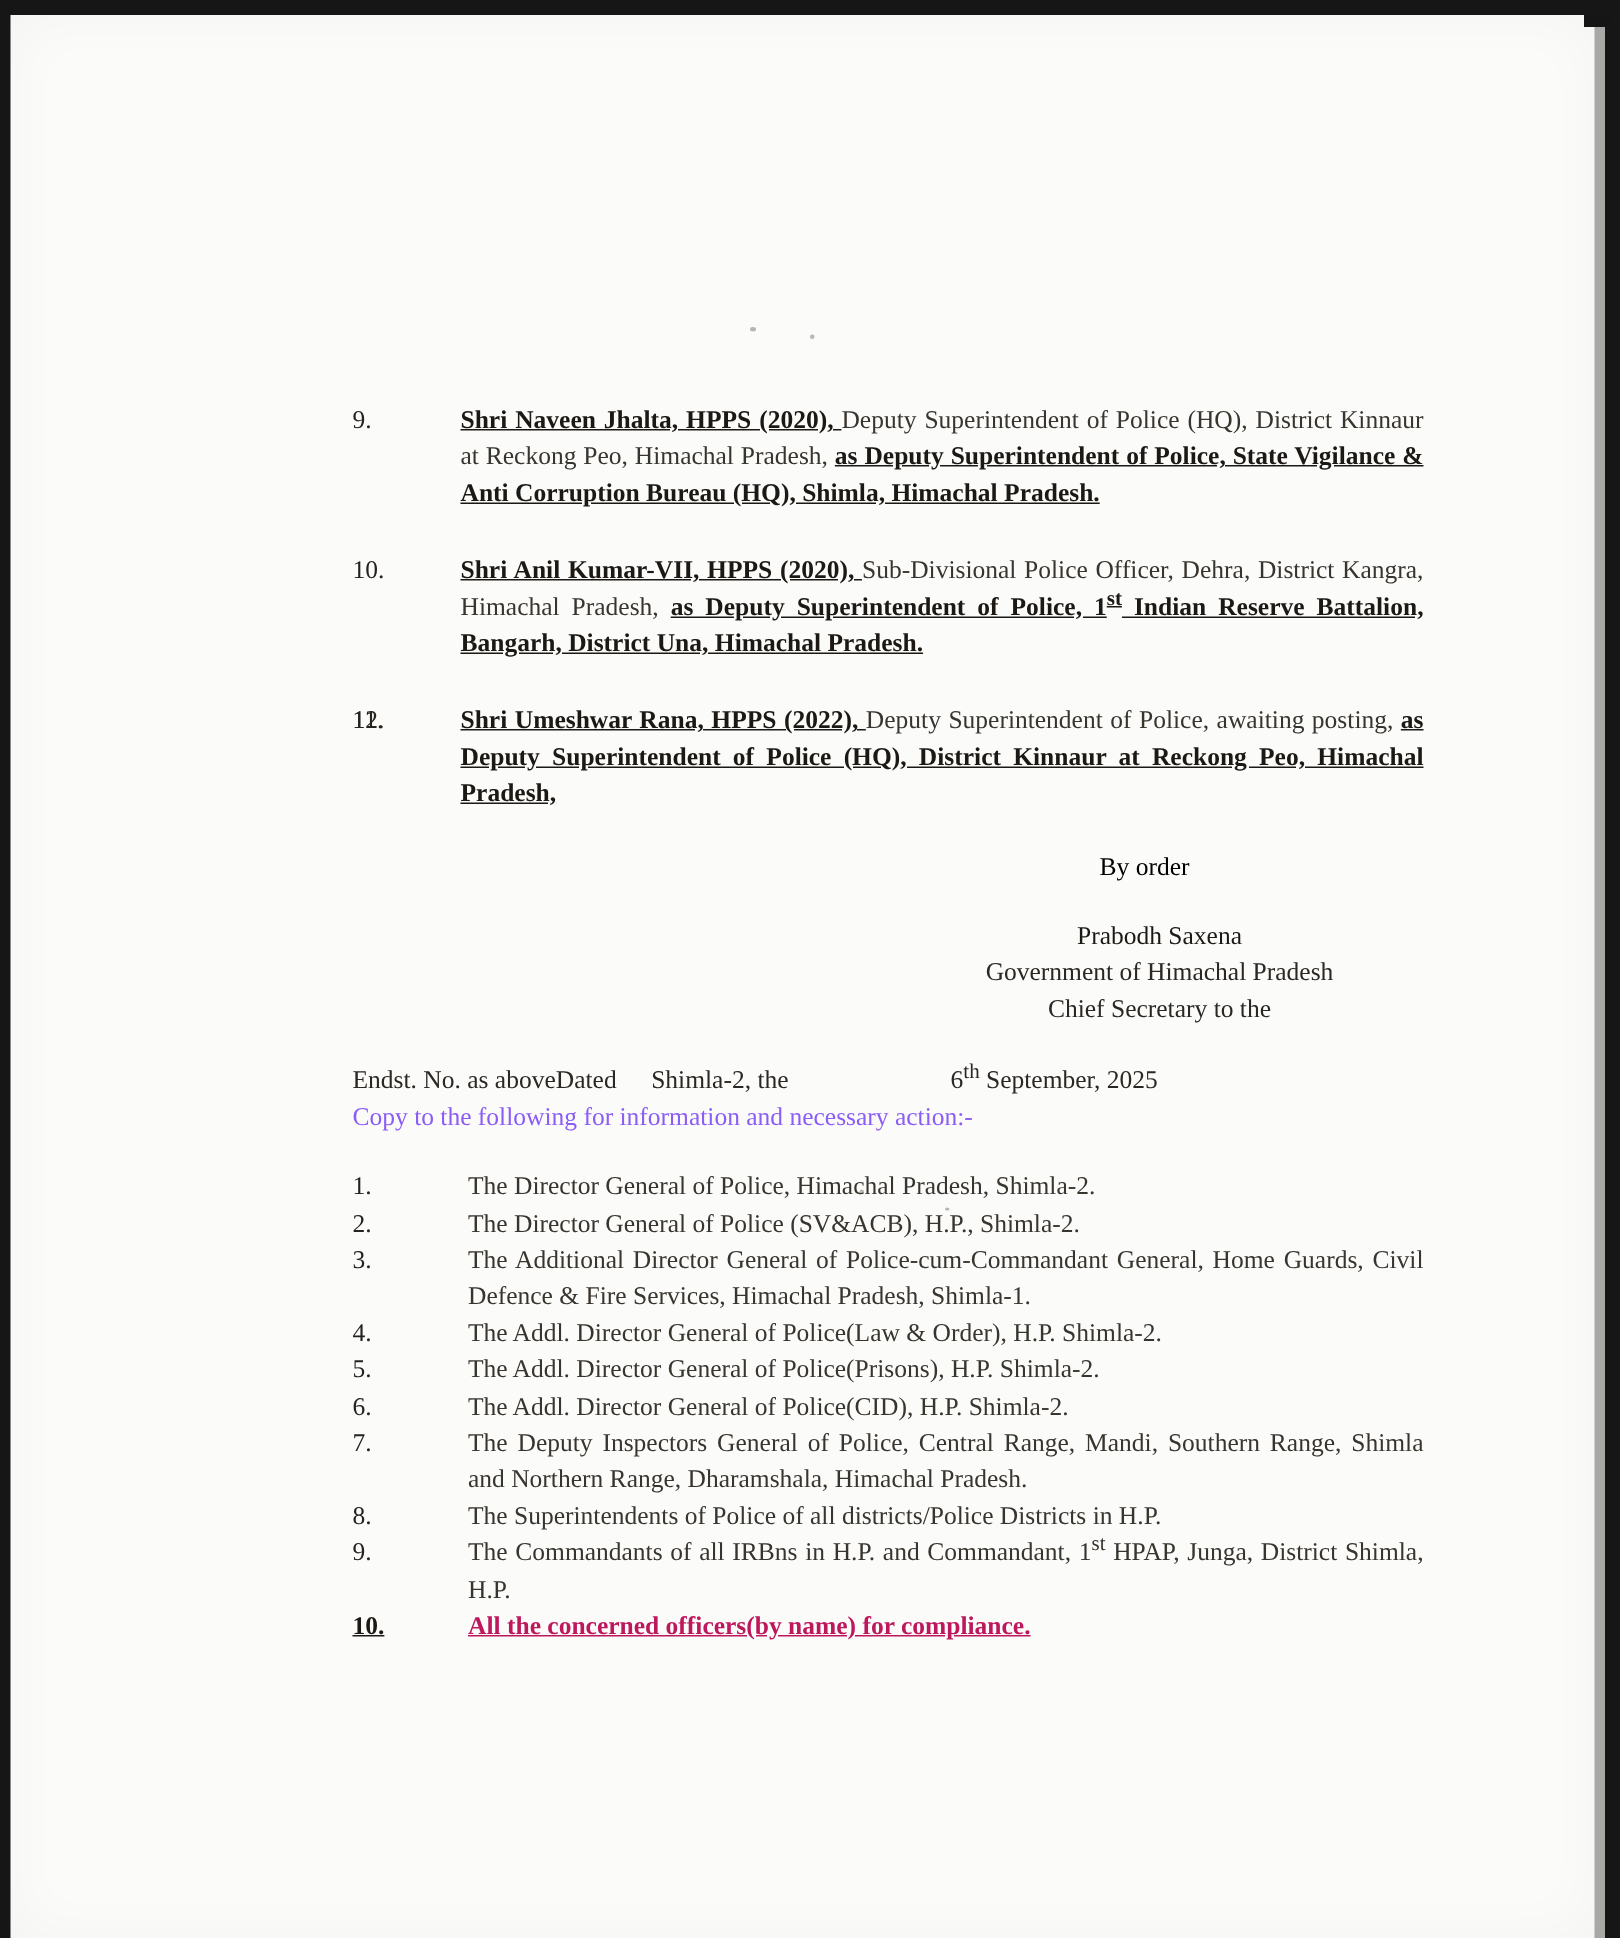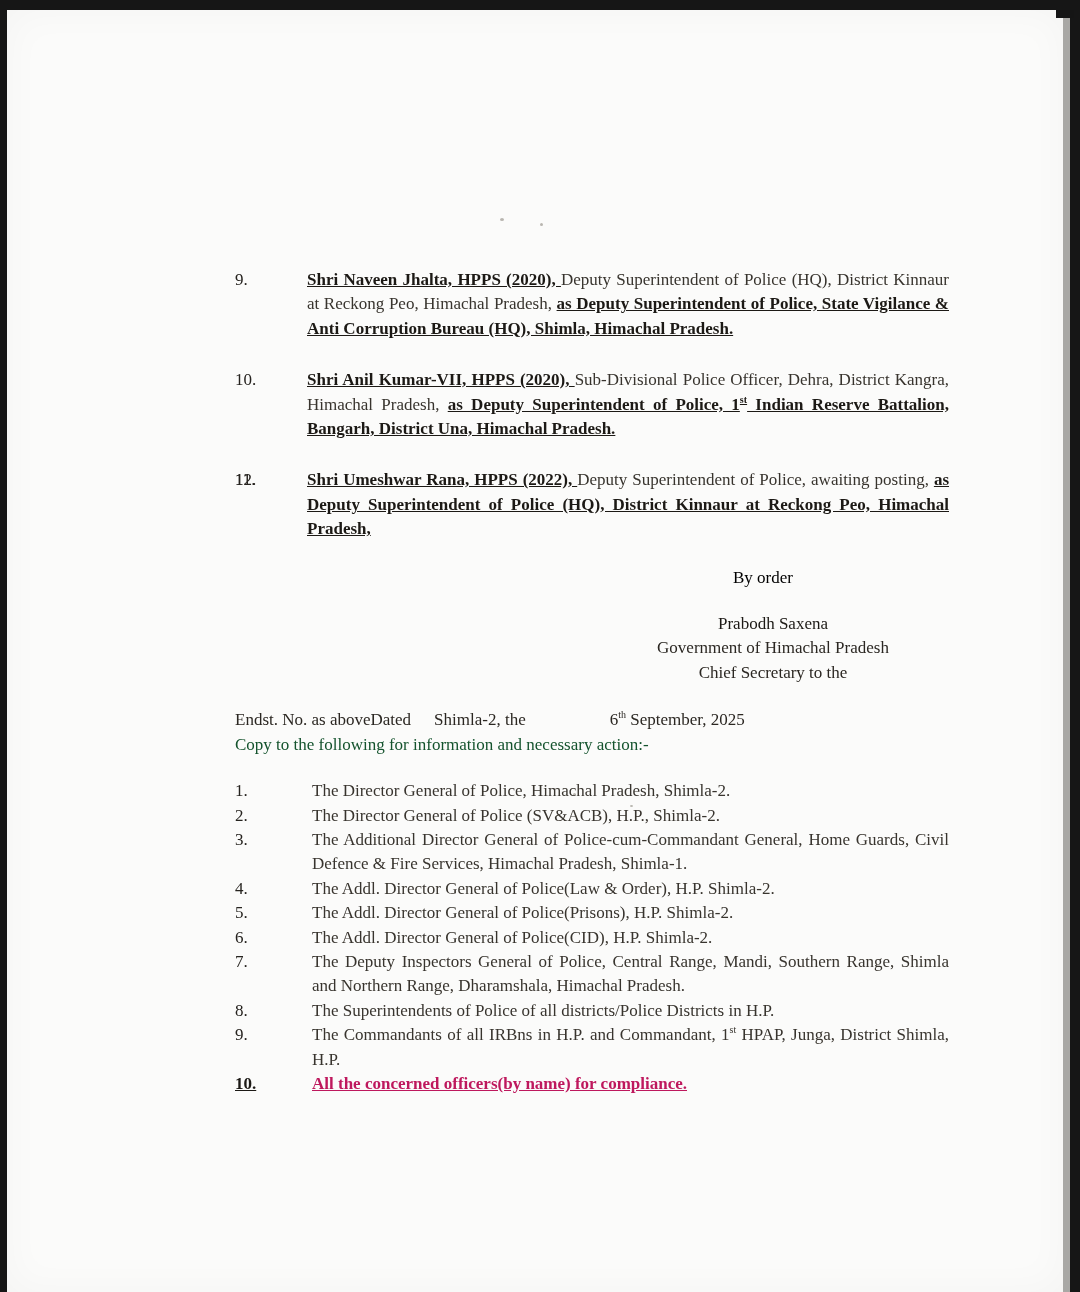--- a/index.html
+++ b/index.html
@@ -25,32 +25,32 @@
     position:absolute; left:228px; top:258px; width:714px;
     color:#26231f; font-size:17px; line-height:24.4px;
   }
   .item {
     position:relative; padding-left:72px; text-align:justify;
     margin:0 0 27px 0;
   }
   .item .num { position:absolute; left:0; top:0; }
   .b { font-weight:bold; color:#1c1915;text-decoration:underline; }
   .r { font-weight:normal; color:#38342e; }
-  sup.ord { font-size:10px; line-height:0; vertical-align:super; }
+  sup.ord { font-size:14px; line-height:0; vertical-align:super; }
   .by-order { padding-left:498px; margin-top:-3px; white-space:nowrap; color:#000000; }
   .sig-block {
     margin-left:362px; width:352px; text-align:center; margin-top:22px;
     color:#2b2722;
   }
   .sig-name { font-weight:normal; color:#1c1915; }
   .endst-row { margin-top:23px; white-space:nowrap; color:#2b2722; }
   .ml27 { }
   .ml23 { margin-left:23px; }
-  .ml108 { margin-left:84px; }
-  .copy-line { color:#14532d; }
+  .ml108 { margin-left:108px; }
+  .copy-line { color:#8b5cf6; }
   .copy-list { margin-top:22px; }
   .copy-item { position:relative; padding-left:77px; text-align:justify; margin:0; }
   .copy-item .num { position:absolute; left:0; top:0; }
   .copy-item.bold-row .seg { font-weight:bold; color:#be185d; }
   .speck { position:absolute; border-radius:50%; background:#b9b6b0; }
 </style>
 </head>
 <body>
 
 <div class="frame">

